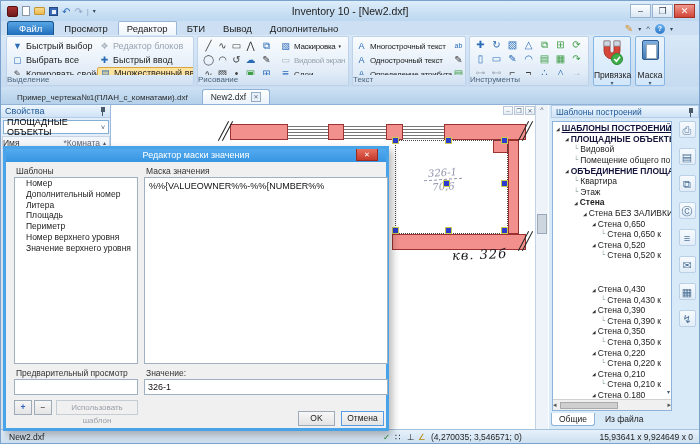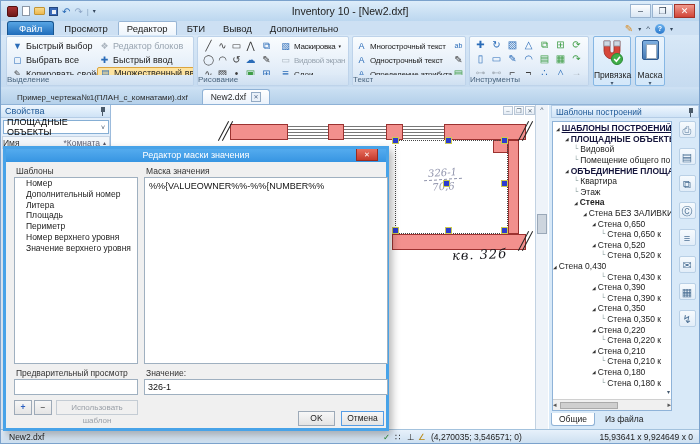--- a/index.html
+++ b/index.html
@@ -401,21 +401,21 @@
               <span class="lbl">Стена 0,650 к</span>
             </div>
             <div class="trow node" style="padding-left: 39px;">
               <span class="tmark">◢</span>
               <span class="lbl">Стена 0,520</span>
             </div>
             <div class="trow leaf" style="padding-left: 48px;">
               <span class="tmark">└</span>
               <span class="lbl">Стена 0,520 к</span>
             </div>
-            <div class="trow node" style="">
+            <div class="trow node" style="padding-left: 39px; margin-top: 23px;">
               <span class="tmark">◢</span>
               <span class="lbl">Стена 0,430</span>
             </div>
             <div class="trow leaf" style="padding-left: 48px;">
               <span class="tmark">└</span>
               <span class="lbl">Стена 0,430 к</span>
             </div>
             <div class="trow node" style="padding-left: 39px;">
               <span class="tmark">◢</span>
               <span class="lbl">Стена 0,390</span>

